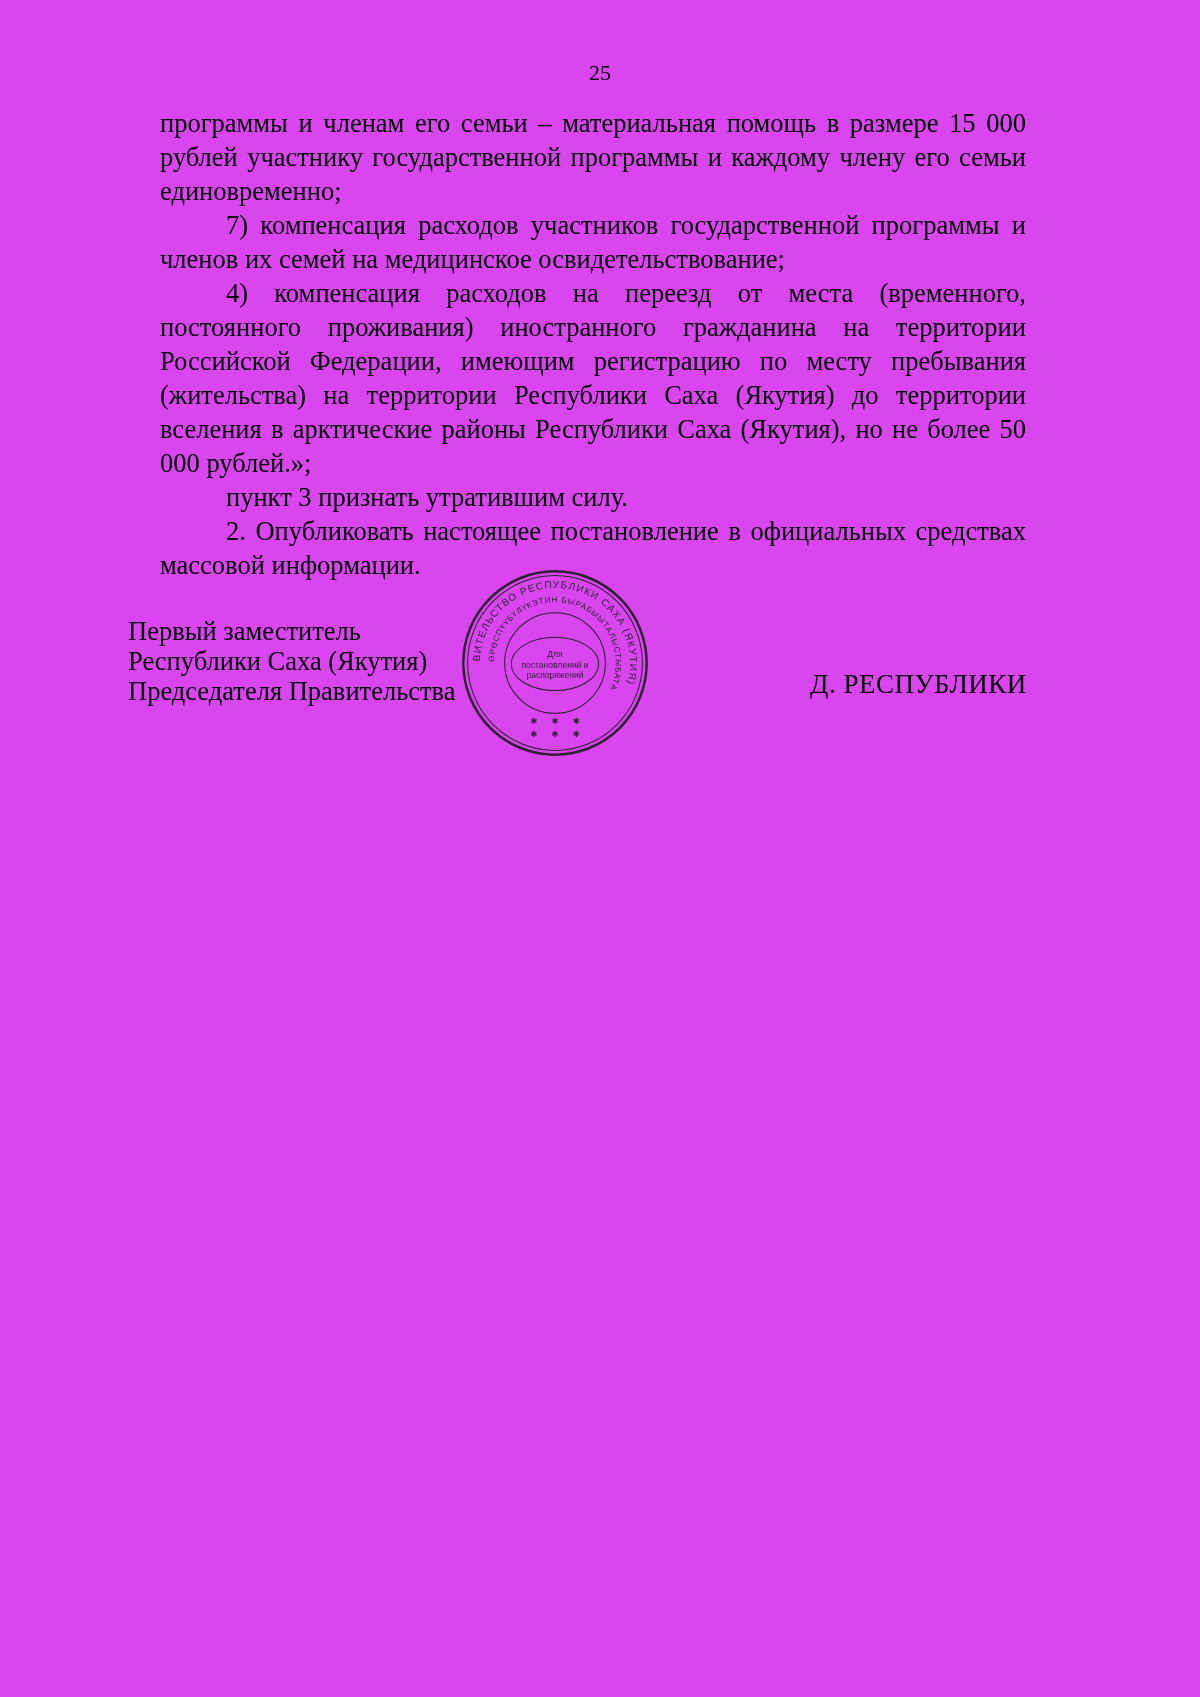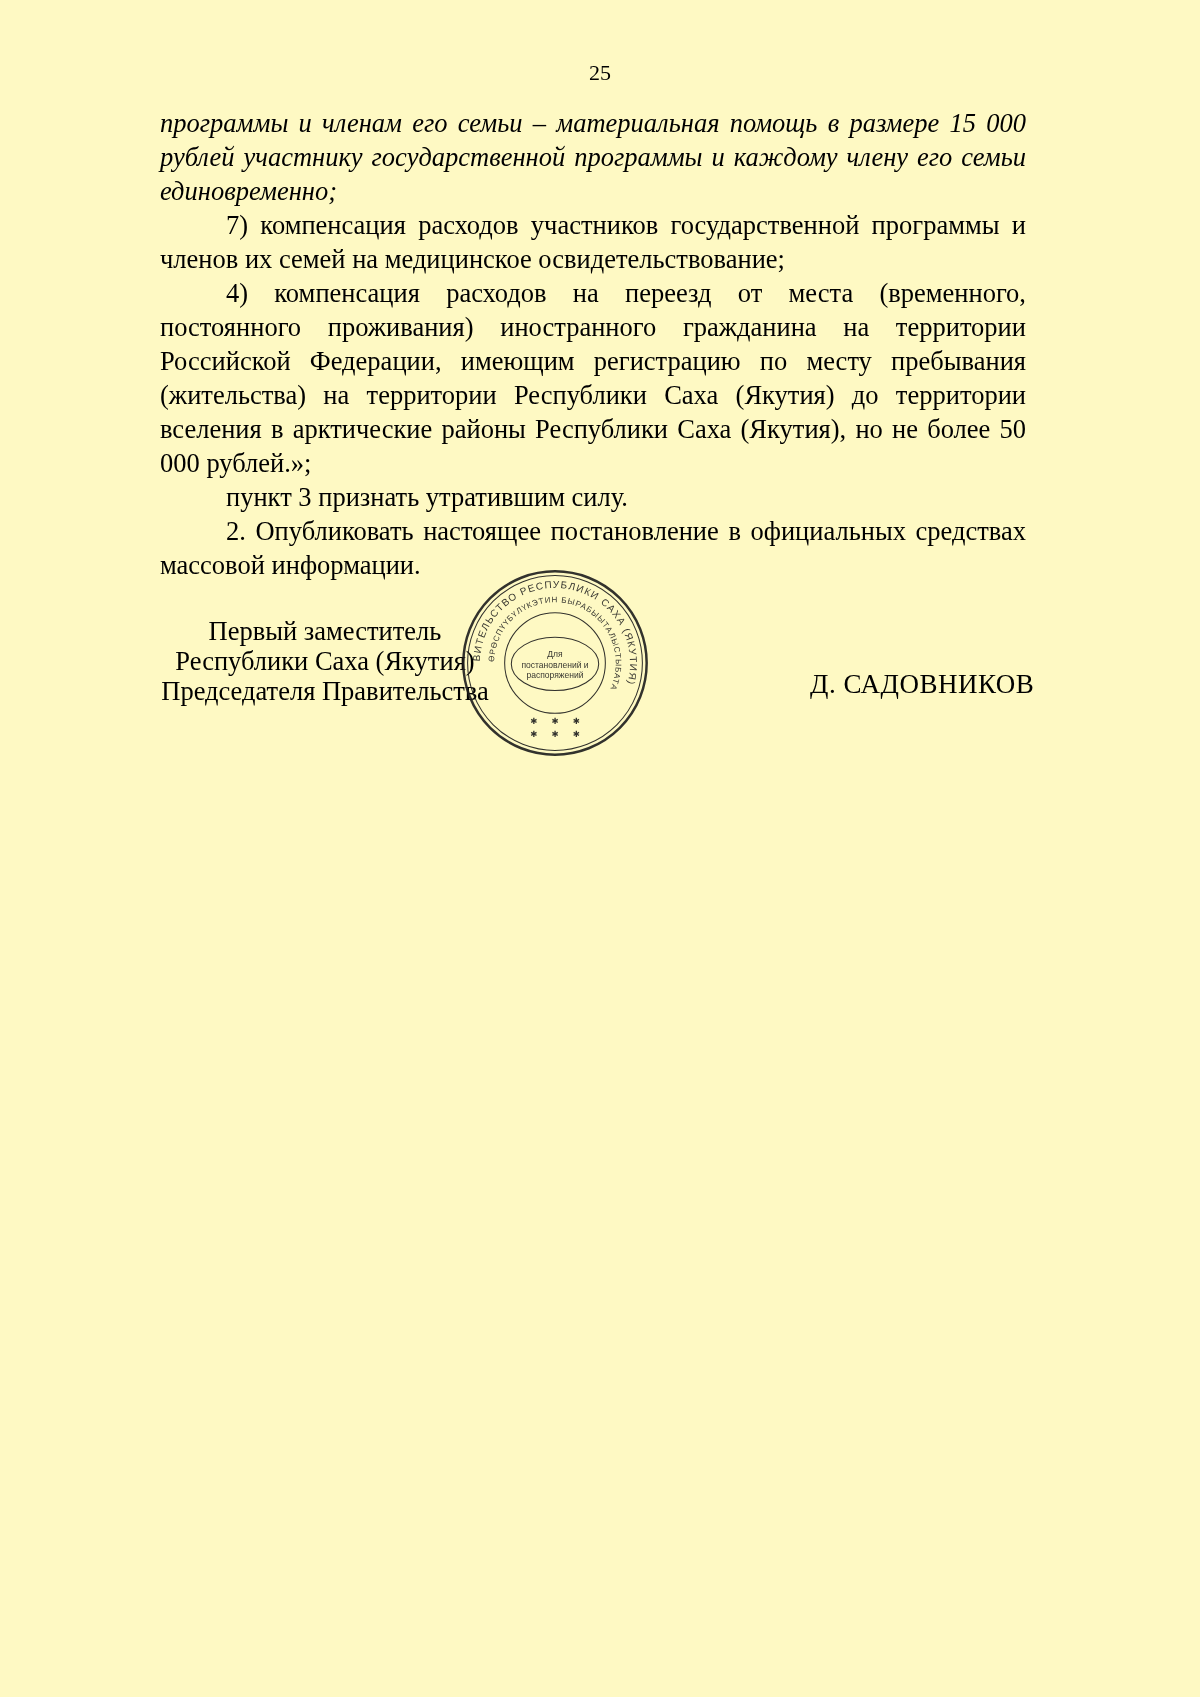--- a/index.html
+++ b/index.html
@@ -2,21 +2,21 @@
 <html><head>
 <meta charset="utf-8">
 <style>
   * { margin: 0; padding: 0; box-sizing: border-box; }
   html, body { background: #e8e8e8; }
   .page {
     position: relative;
     width: 1200px;
     height: 1697px;
     margin: 0 auto;
-    background: #fef9c3;
+    background: #d946ef;
     font-family: "Liberation Serif", serif;
     color: #000;
     overflow: hidden;
   }
   .page-number {
     position: absolute;
     top: 60px;
     left: 0;
     width: 100%;
     text-align: center;
@@ -25,27 +25,26 @@
   .doc-body {
     position: absolute;
     top: 106px;
     left: 160px;
     width: 866px;
     font-size: 26.5px;
     line-height: 34px;
     text-align: justify;
   }
   .para { text-indent: 66px; }
-  .para.no-indent { text-indent: 0; font-style: italic; }
+  .para.no-indent { text-indent: 0; }
   .sig-title {
     position: absolute;
     top: 616px;
-    left: 120px;
+    left: 128px;
     width: 410px;
-    text-align: center;
     font-size: 26.5px;
     line-height: 30px;
   }
   .sig-name {
     position: absolute;
     top: 669px;
     left: 810px;
     font-size: 27px;
     letter-spacing: 0.5px;
     white-space: nowrap;
@@ -99,21 +98,21 @@
     <p class="para">пункт 3 признать утратившим силу.</p>
     <p class="para">2. Опубликовать настоящее постановление в официальных средствах массовой информации.</p>
   </div>
 
   <div class="sig-title">
     <div>Первый заместитель</div>
     <div>Республики Саха (Якутия)</div>
     <div>Председателя Правительства</div>
   </div>
 
-  <div class="sig-name">Д. САДОВНИКОВ</div>
+  <div class="sig-name">Д. РЕСПУБЛИКИ</div>
 
   <div class="stamp">
     <svg viewBox="0 0 200 200" xmlns="http://www.w3.org/2000/svg">
       <defs>
         <path id="arc-outer" d="M 100,100 m -79,0 a 79,79 0 1,1 158,0 a 79,79 0 1,1 -158,0"></path>
         <path id="arc-inner" d="M 100,100 m -64,0 a 64,64 0 1,1 128,0 a 64,64 0 1,1 -128,0"></path>
       </defs>
       <circle cx="100" cy="100" r="96.5" fill="none" stroke="#1d1d1d" stroke-width="2.6"></circle>
       <circle cx="100" cy="100" r="92" fill="none" stroke="#1d1d1d" stroke-width="1.1"></circle>
       <circle cx="100" cy="100" r="53" fill="none" stroke="#1d1d1d" stroke-width="1.1"></circle>

